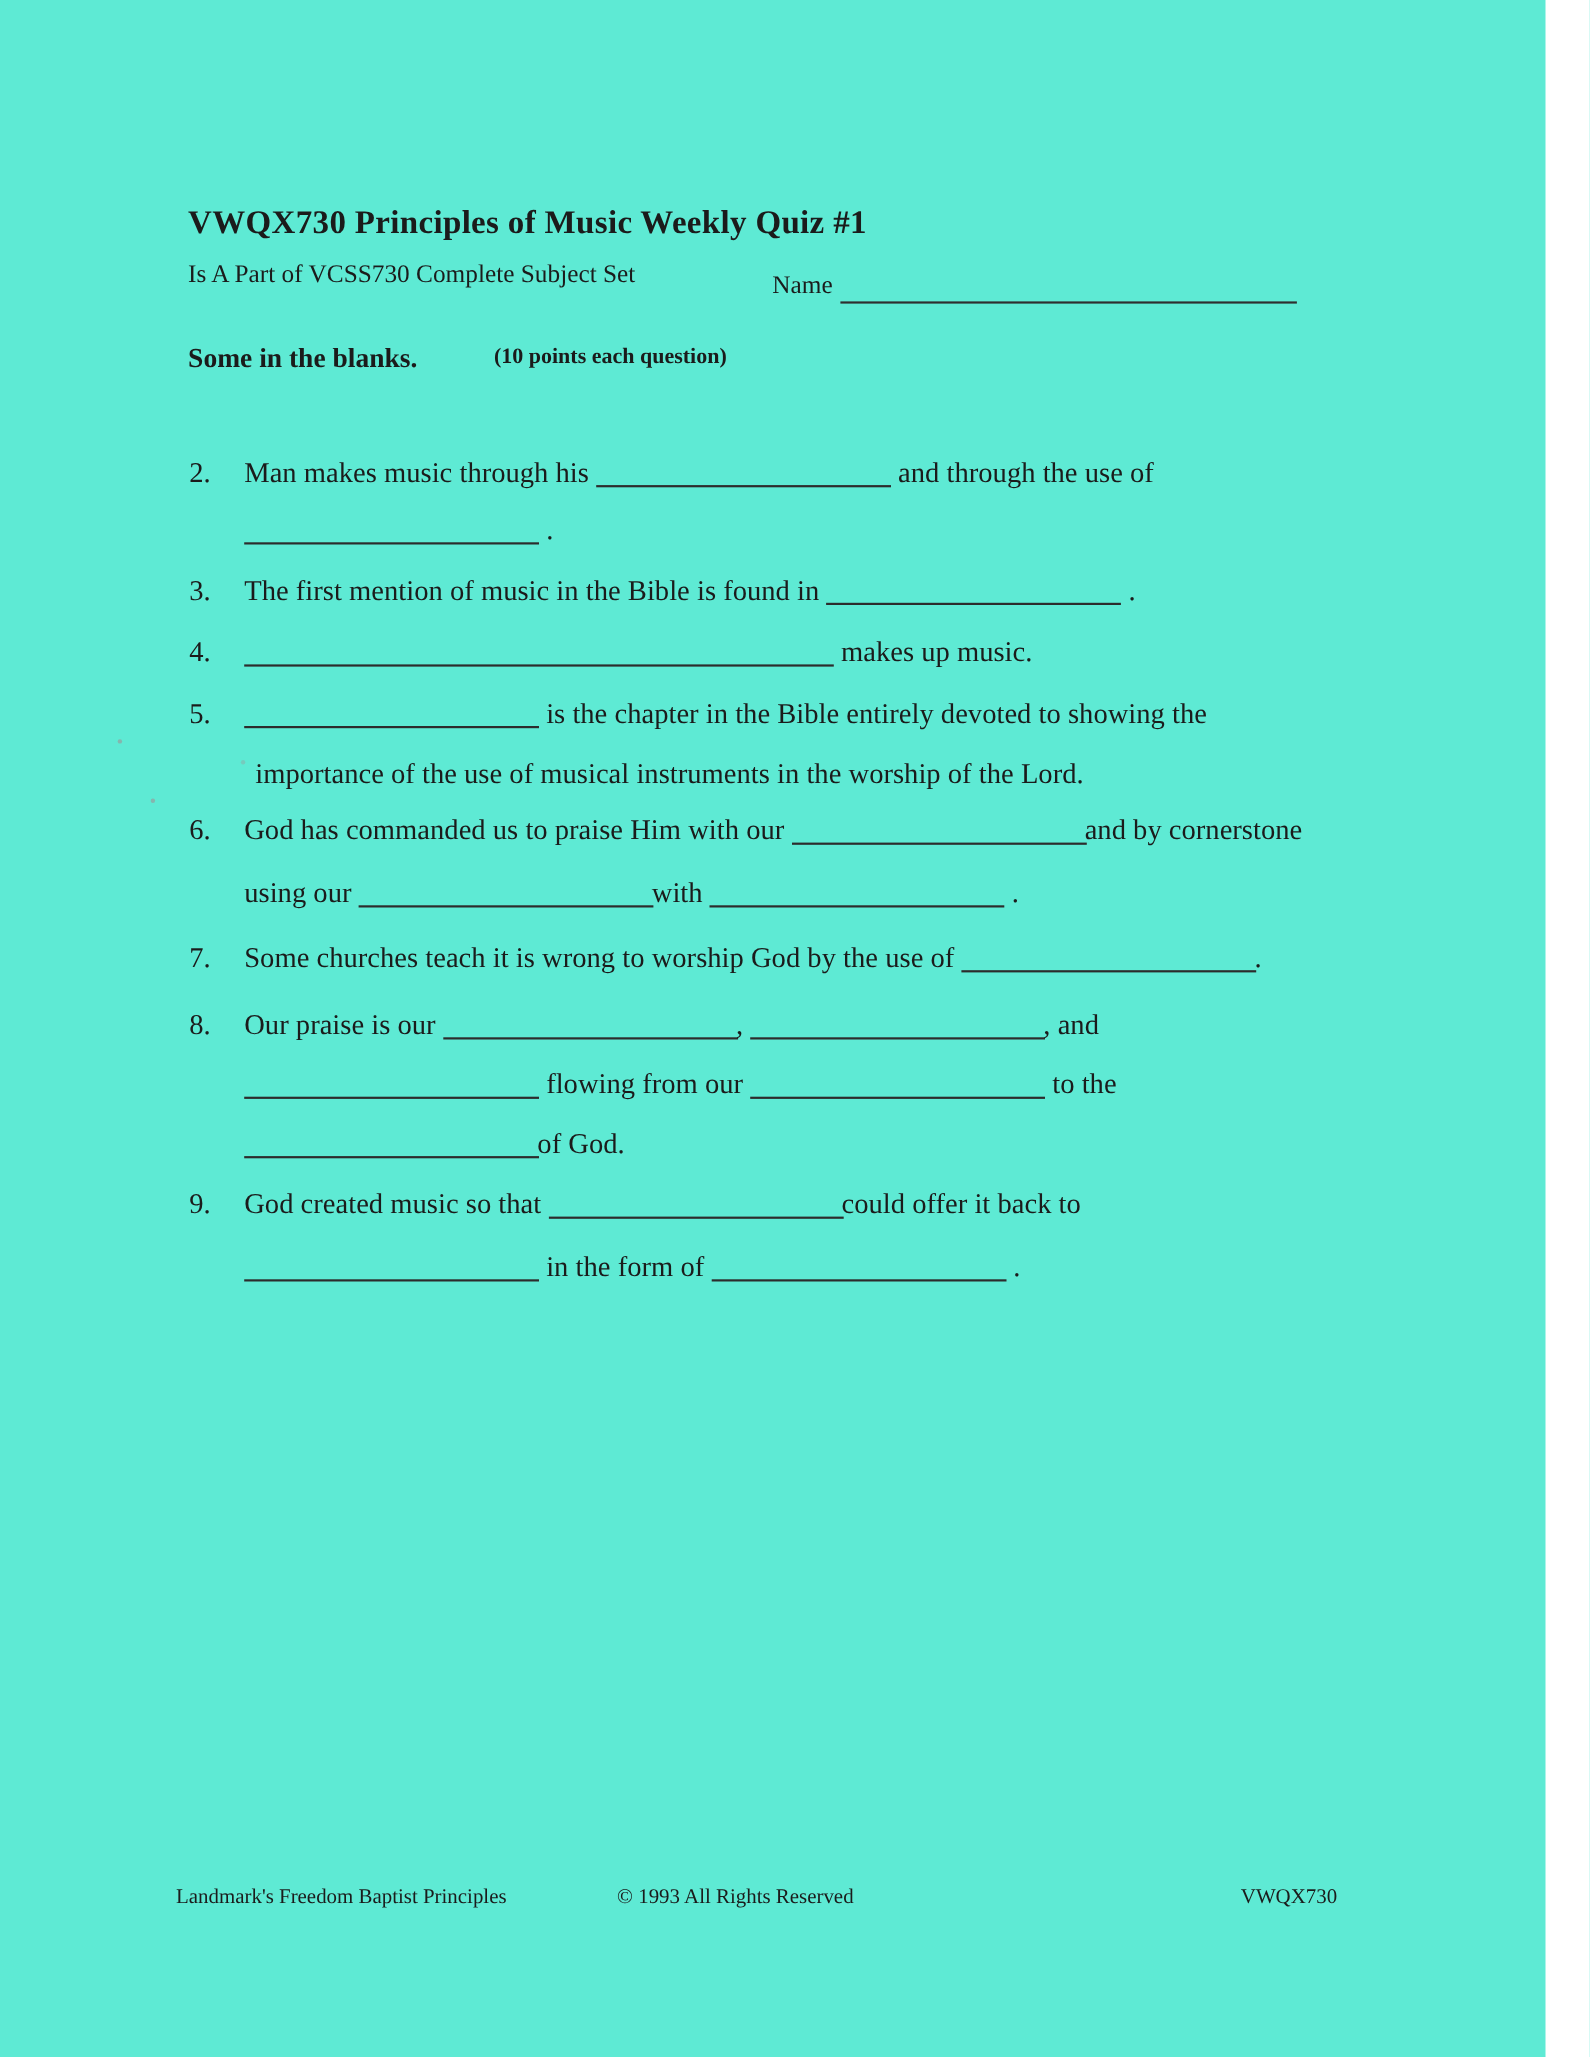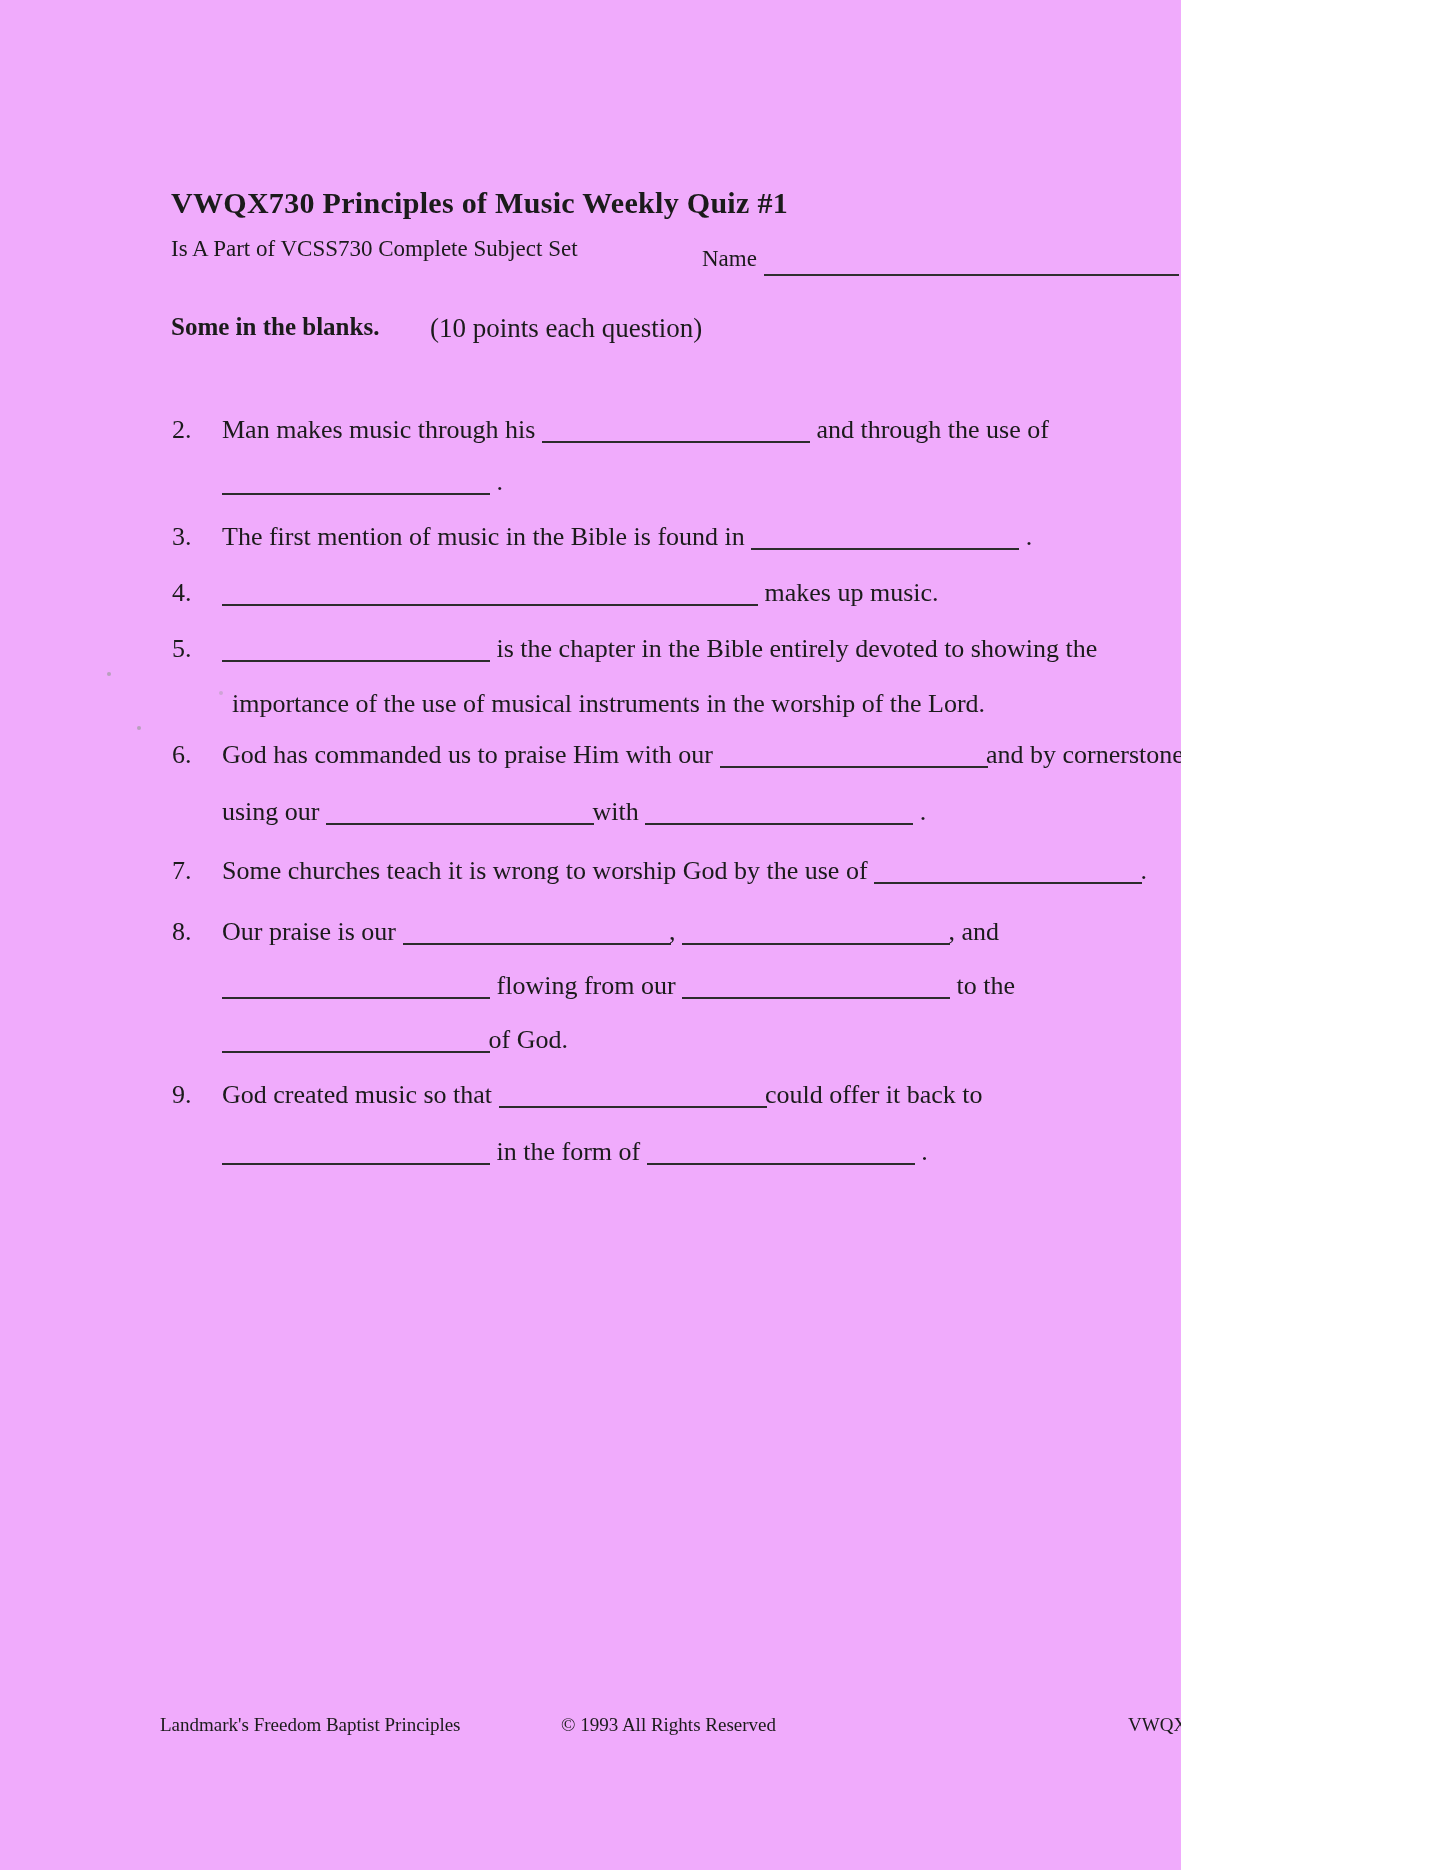--- a/index.html
+++ b/index.html
@@ -1,34 +1,34 @@
 <!DOCTYPE html>
 <html><head>
 <meta charset="utf-8">
 <style>
   html, body { margin: 0; padding: 0; background: #ffffff; }
   .page {
     position: relative;
-    width: 1181px;
+    width: 1405px;
     height: 1870px;
-    background: #f0abfc;
+    background: #5eead4;
     overflow: hidden;
     font-family: "Liberation Serif", "DejaVu Serif", serif;
     color: #1b1b1b;
   }
   .abs { position: absolute; white-space: nowrap; }
   .title { left: 171px; top: 186px; font-size: 30px; font-weight: 700; letter-spacing: .3px; }
   .subtitle { left: 171px; top: 236px; font-size: 23px; }
   .name-label { left: 702px; top: 246px; font-size: 23px; }
   .name-blank {
     left: 764px; top: 250px; width: 415px; height: 24px;
     border-bottom: 2px solid #2f2f2f;
   }
   .instr-heading { left: 171px; top: 313px; font-size: 25px; font-weight: 700; }
-  .instr-points  { left: 430px; top: 313px; font-size: 27px; font-weight: 400; }
+  .instr-points  { left: 449px; top: 313px; font-size: 20px; font-weight: 700; }
   .qline {
     position: absolute; left: 172px;
     font-size: 26px; line-height: 36px; white-space: nowrap;
   }
   .qnum { display: inline-block; width: 50px; }
   .cont { padding-left: 50px; }
   .cont-indent { padding-left: 60px; }
   .blank {
     display: inline-block; width: 268px; height: 22px;
     border-bottom: 2px solid #2c2c2c; vertical-align: -5px;

